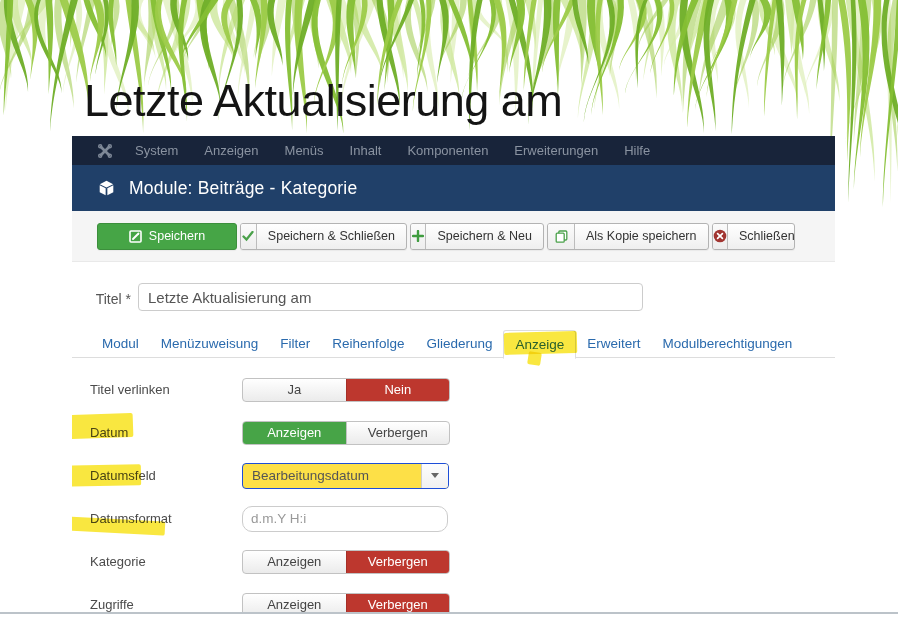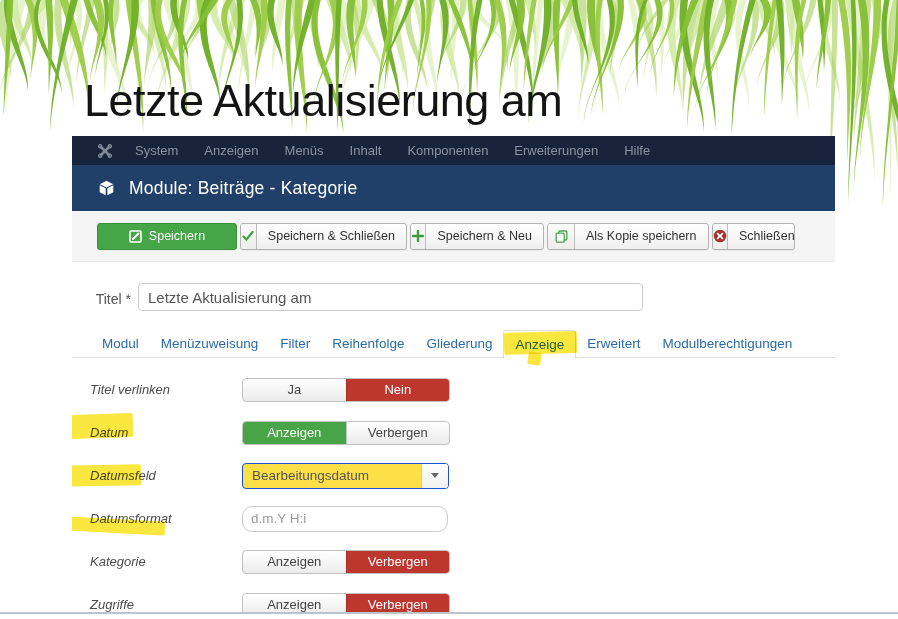--- a/index.html
+++ b/index.html
@@ -67,21 +67,21 @@
   .m-tab  { left:0px; top:1px; right:-2px; height:22px; transform:rotate(-1.5deg); }
   .m-tab-tail { left:24px; top:21px; width:13px; height:13px; transform:rotate(9deg); }
   .m-datum { left:-7px; top:-11px; width:68px; height:24px; transform:rotate(-2deg); }
   .m-datumsfeld { left:-7px; top:-3px; width:76px; height:21px; transform:rotate(-1deg); }
   .m-datumsformat { left:-8px; top:8px; width:101px; height:14px; transform:rotate(3deg); }
 
   
   .rows { position:absolute; left:0; top:232px; right:0; }
   .frow { height:43px; display:flex; align-items:center; }
   .frow .flabel { position:relative; width:170px; padding-left:18px; color:#4b4b4b; font-size:13px; }
-  .frow .flabel .lt { position:relative; z-index:1;font-style:italic; }
+  .frow .flabel .lt { position:relative; z-index:1; }
   .fcontrol { display:flex; }
 
   .toggle { display:flex; width:208px; height:24px; border:1px solid #c2c2c2; border-radius:4px;
             overflow:hidden; background:linear-gradient(#ffffff,#ebebeb); }
   .opt { flex:1; display:flex; align-items:center; justify-content:center; font-size:13px;
          color:#444; cursor:pointer; }
   .opt + .opt { border-left:1px solid #c2c2c2; }
   .opt.active-red { background:#bd372e; color:#fff; border-color:#a52f27; }
   .opt.active-green { background:#47a447; color:#fff; border-color:#3a8a3a; }
 

